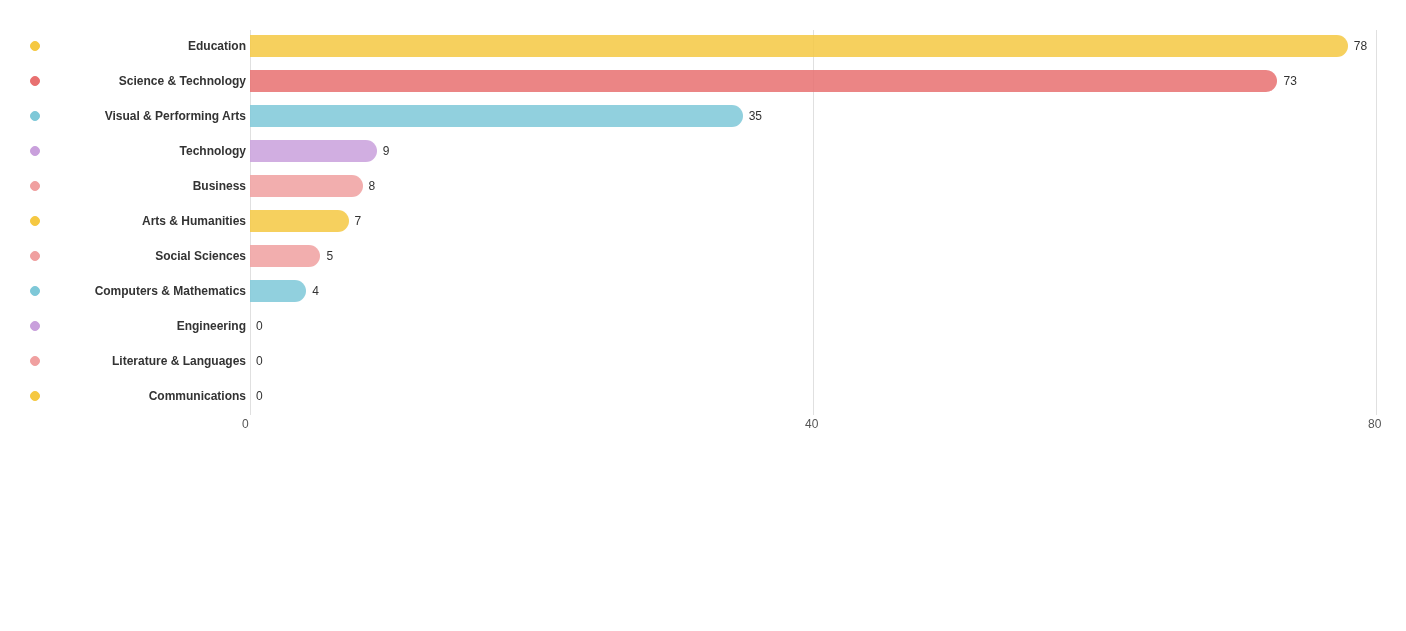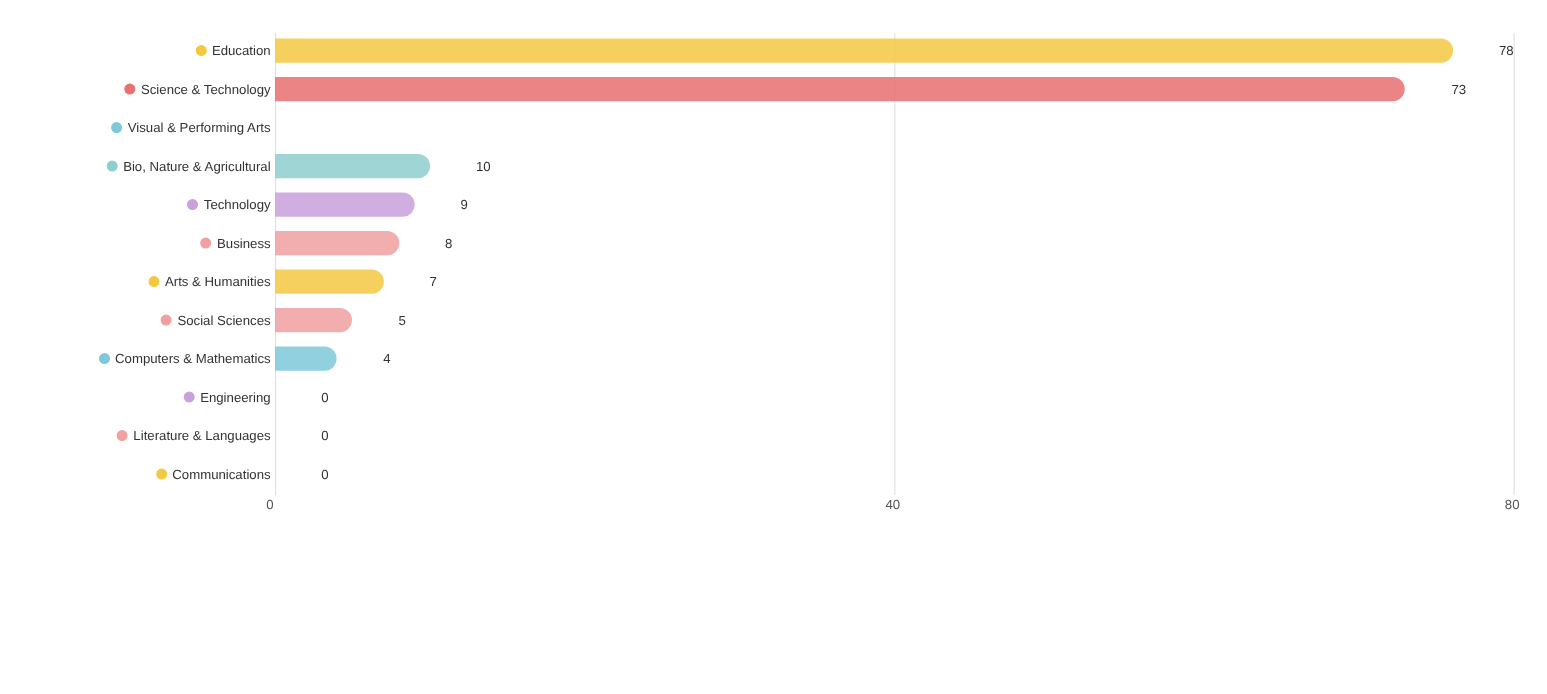--- a/index.html
+++ b/index.html
@@ -51,21 +51,20 @@
       color: #333;
       padding-right: 4px;
       text-align: right;
     }
     .bar-container {
       flex: 1;
       position: relative;
       height: 38px;
       display: flex;
       align-items: center;
-      gap: 36px;
     }
     .bar {
       height: 22px;
       border-radius: 0 11px 11px 0;
       display: flex;
       align-items: center;
       position: relative;
     }
     .bar-value {
       font-size: 12px;
@@ -105,21 +104,22 @@
       display: inline-block;
       width: 10px;
       height: 10px;
       border-radius: 50%;
       margin-right: 5px;
       flex-shrink: 0;
     }
     .label-inner {
       display: flex;
       align-items: center;
-      justify-content: flex-end;
+      justify-content: space-between;
+      font-weight: bold;
     }
   </style>
 </head>
 <body>
 
 <div>
   <div class="chart-title"></div>
   <div class="source-line"></div>
 
   <div class="chart-area">
@@ -156,31 +156,23 @@
               <span class="bar-value">73</span>
             </div>
           </div>
           <div class="bar-row">
             <div class="bar-label">
               <div class="label-inner">
                 <span class="dot" style="background: rgb(126, 200, 216); border: 1.5px solid rgb(126, 200, 216);"></span>
                 <span>Visual &amp; Performing Arts</span>
               </div>
             </div>
-          </div>
-          <div class="bar-row">
-            <div class="bar-label">
-              <div class="label-inner">
-                <span class="dot" style="background: rgb(142, 207, 206); border: 1.5px solid rgb(142, 207, 206);"></span>
-                <span>Bio, Nature &amp; Agricultural</span>
-              </div>
-            </div>
-            <div class="bar-container">
-              <div class="bar" style="width: 12.5%; background: rgb(142, 207, 206); opacity: 0.85; min-width: 4px;"></div>
-              <span class="bar-value">10</span>
+            <div class="bar-container">
+              <div class="bar" style="width: 43.75%; background: rgb(126, 200, 216); opacity: 0.85; min-width: 4px;"></div>
+              <span class="bar-value">35</span>
             </div>
           </div>
           <div class="bar-row">
             <div class="bar-label">
               <div class="label-inner">
                 <span class="dot" style="background: rgb(201, 160, 220); border: 1.5px solid rgb(201, 160, 220);"></span>
                 <span>Technology</span>
               </div>
             </div>
             <div class="bar-container">

